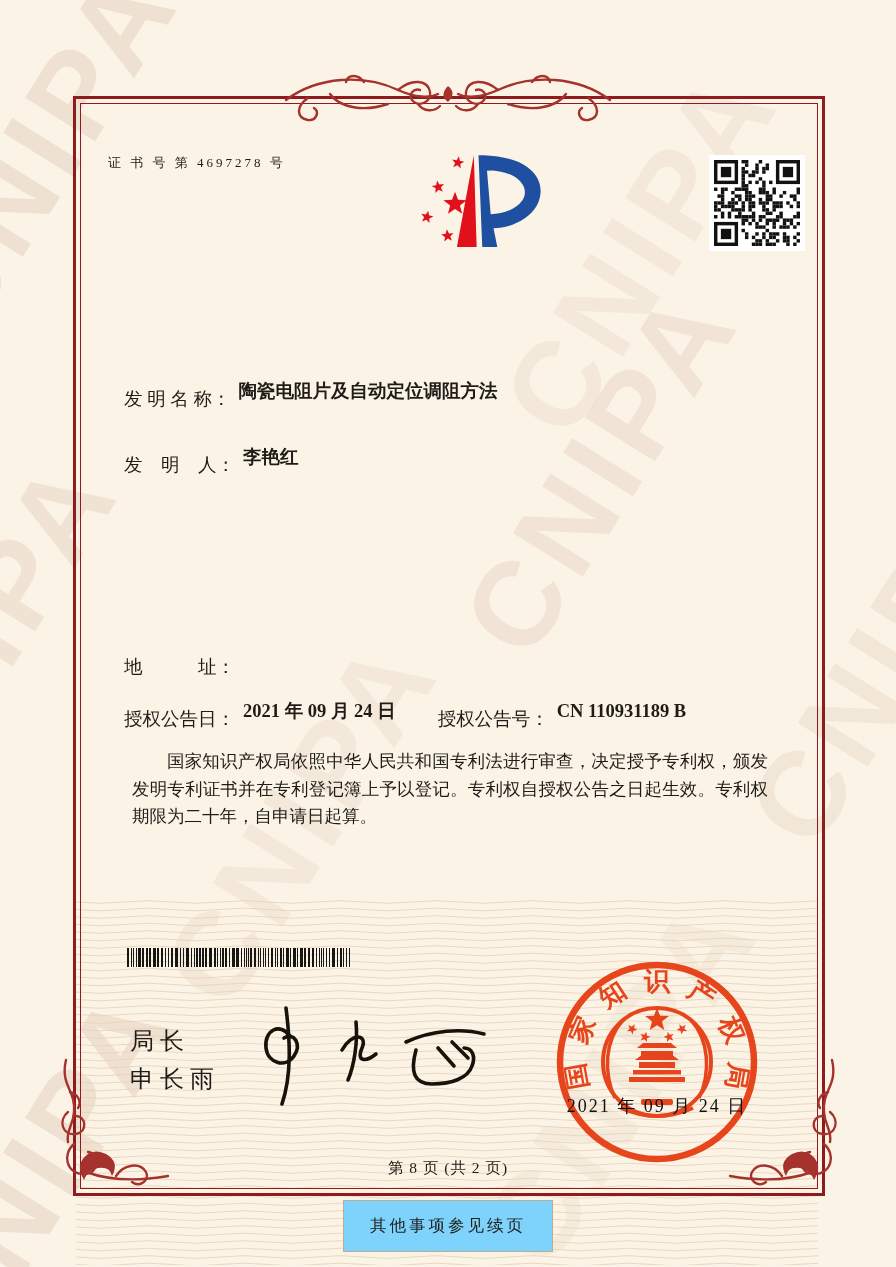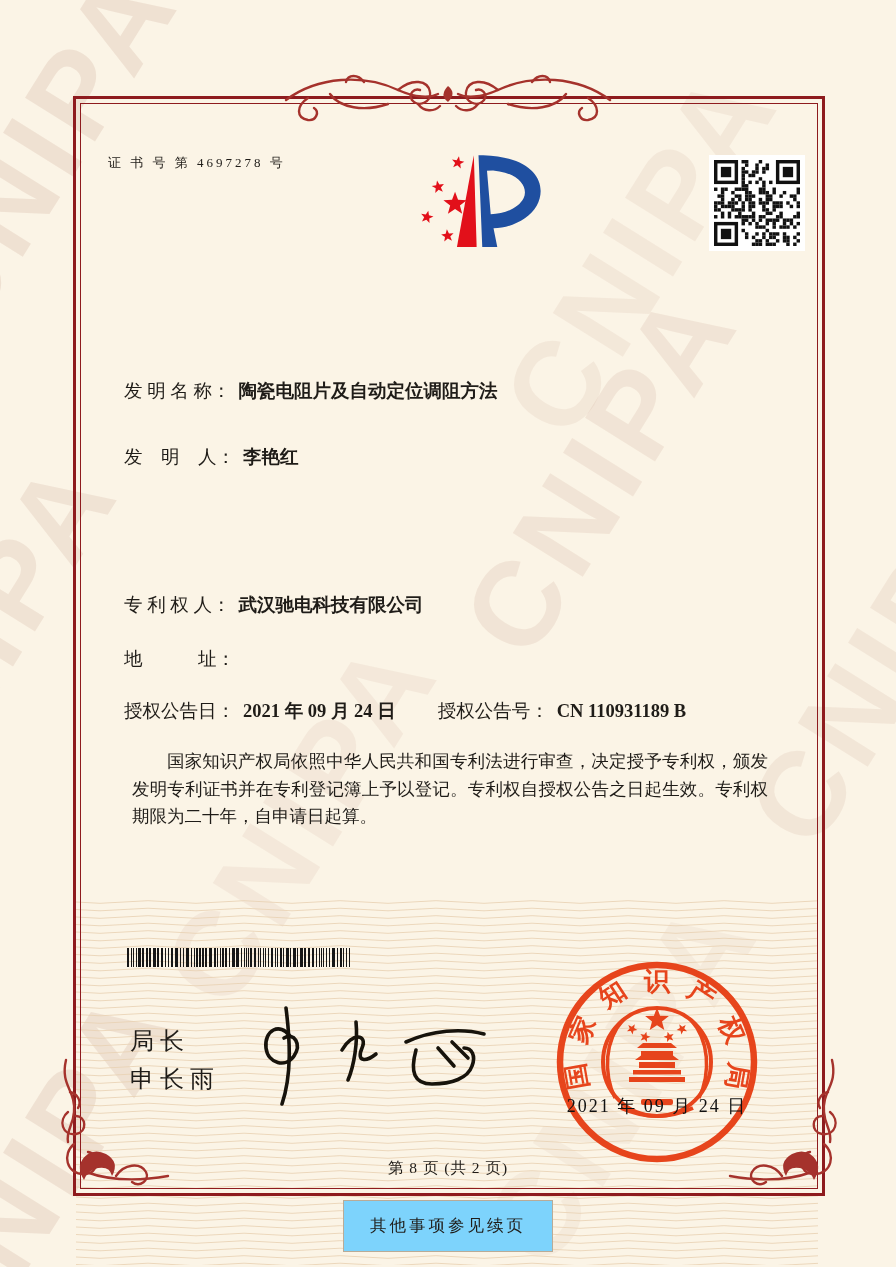--- a/index.html
+++ b/index.html
@@ -26,21 +26,21 @@
   .orn-fill{fill:var(--ornament-red,#a5322c);}
   
   .cert-no{position:absolute;left:108px;top:154px;font-size:13px;letter-spacing:3px;z-index:6;}
   .logo{position:absolute;left:392px;top:142px;width:158px;height:122px;z-index:6;}
   .qr{position:absolute;left:709px;top:155px;width:86px;height:86px;z-index:6;
       background:#fff;padding:5px;}
   .title{position:absolute;left:0;right:0;top:260px;text-align:center;font-size:42px;
          font-weight:bold;letter-spacing:.5em;text-indent:.5em;z-index:6;}
   
   .row{position:absolute;left:124px;display:flex;font-size:18.5px;line-height:26px;z-index:6;}
-  .lbl{flex:none;white-space:nowrap;}
+  .lbl{flex:none;white-space:nowrap;margin-top:8px;}
   .val{margin-left:8px;font-weight:bold;}
   .r1{top:378px}.r2{top:444px}.r3{top:486px}.r4{top:538px}.r5{top:592px}
   .r6{top:646px;width:668px}.r6 .val{width:508px;}
   .r7{top:698px}.g2{margin-left:42px;}
   
   .paras{position:absolute;left:124px;top:740px;width:652px;font-size:17.5px;
          line-height:27.5px;text-align:justify;z-index:6;}
   .paras p{margin:8px;text-indent:2em;}
   .paras p+p{margin-top:4px;}
   
@@ -390,24 +390,20 @@
 
 
   <div class="row r1">
     <span class="lbl">发 明 名 称：</span>
     <span class="val">陶瓷电阻片及自动定位调阻方法</span>
   </div>
   <div class="row r2">
     <span class="lbl">发　明　人：</span>
     <span class="val">李艳红</span>
   </div>
-  <div class="row r5">
-    <span class="lbl">专 利 权 人：</span>
-    <span class="val">武汉驰电科技有限公司</span>
-  </div>
   <div class="row r6">
     <span class="lbl">地　　　址：</span>
   </div>
   <div class="row r7">
     <span class="lbl">授权公告日：</span>
     <span class="val">2021 年 09 月 24 日</span>
     <span class="lbl g2">授权公告号：</span>
     <span class="val">CN 110931189 B</span>
   </div>
 

